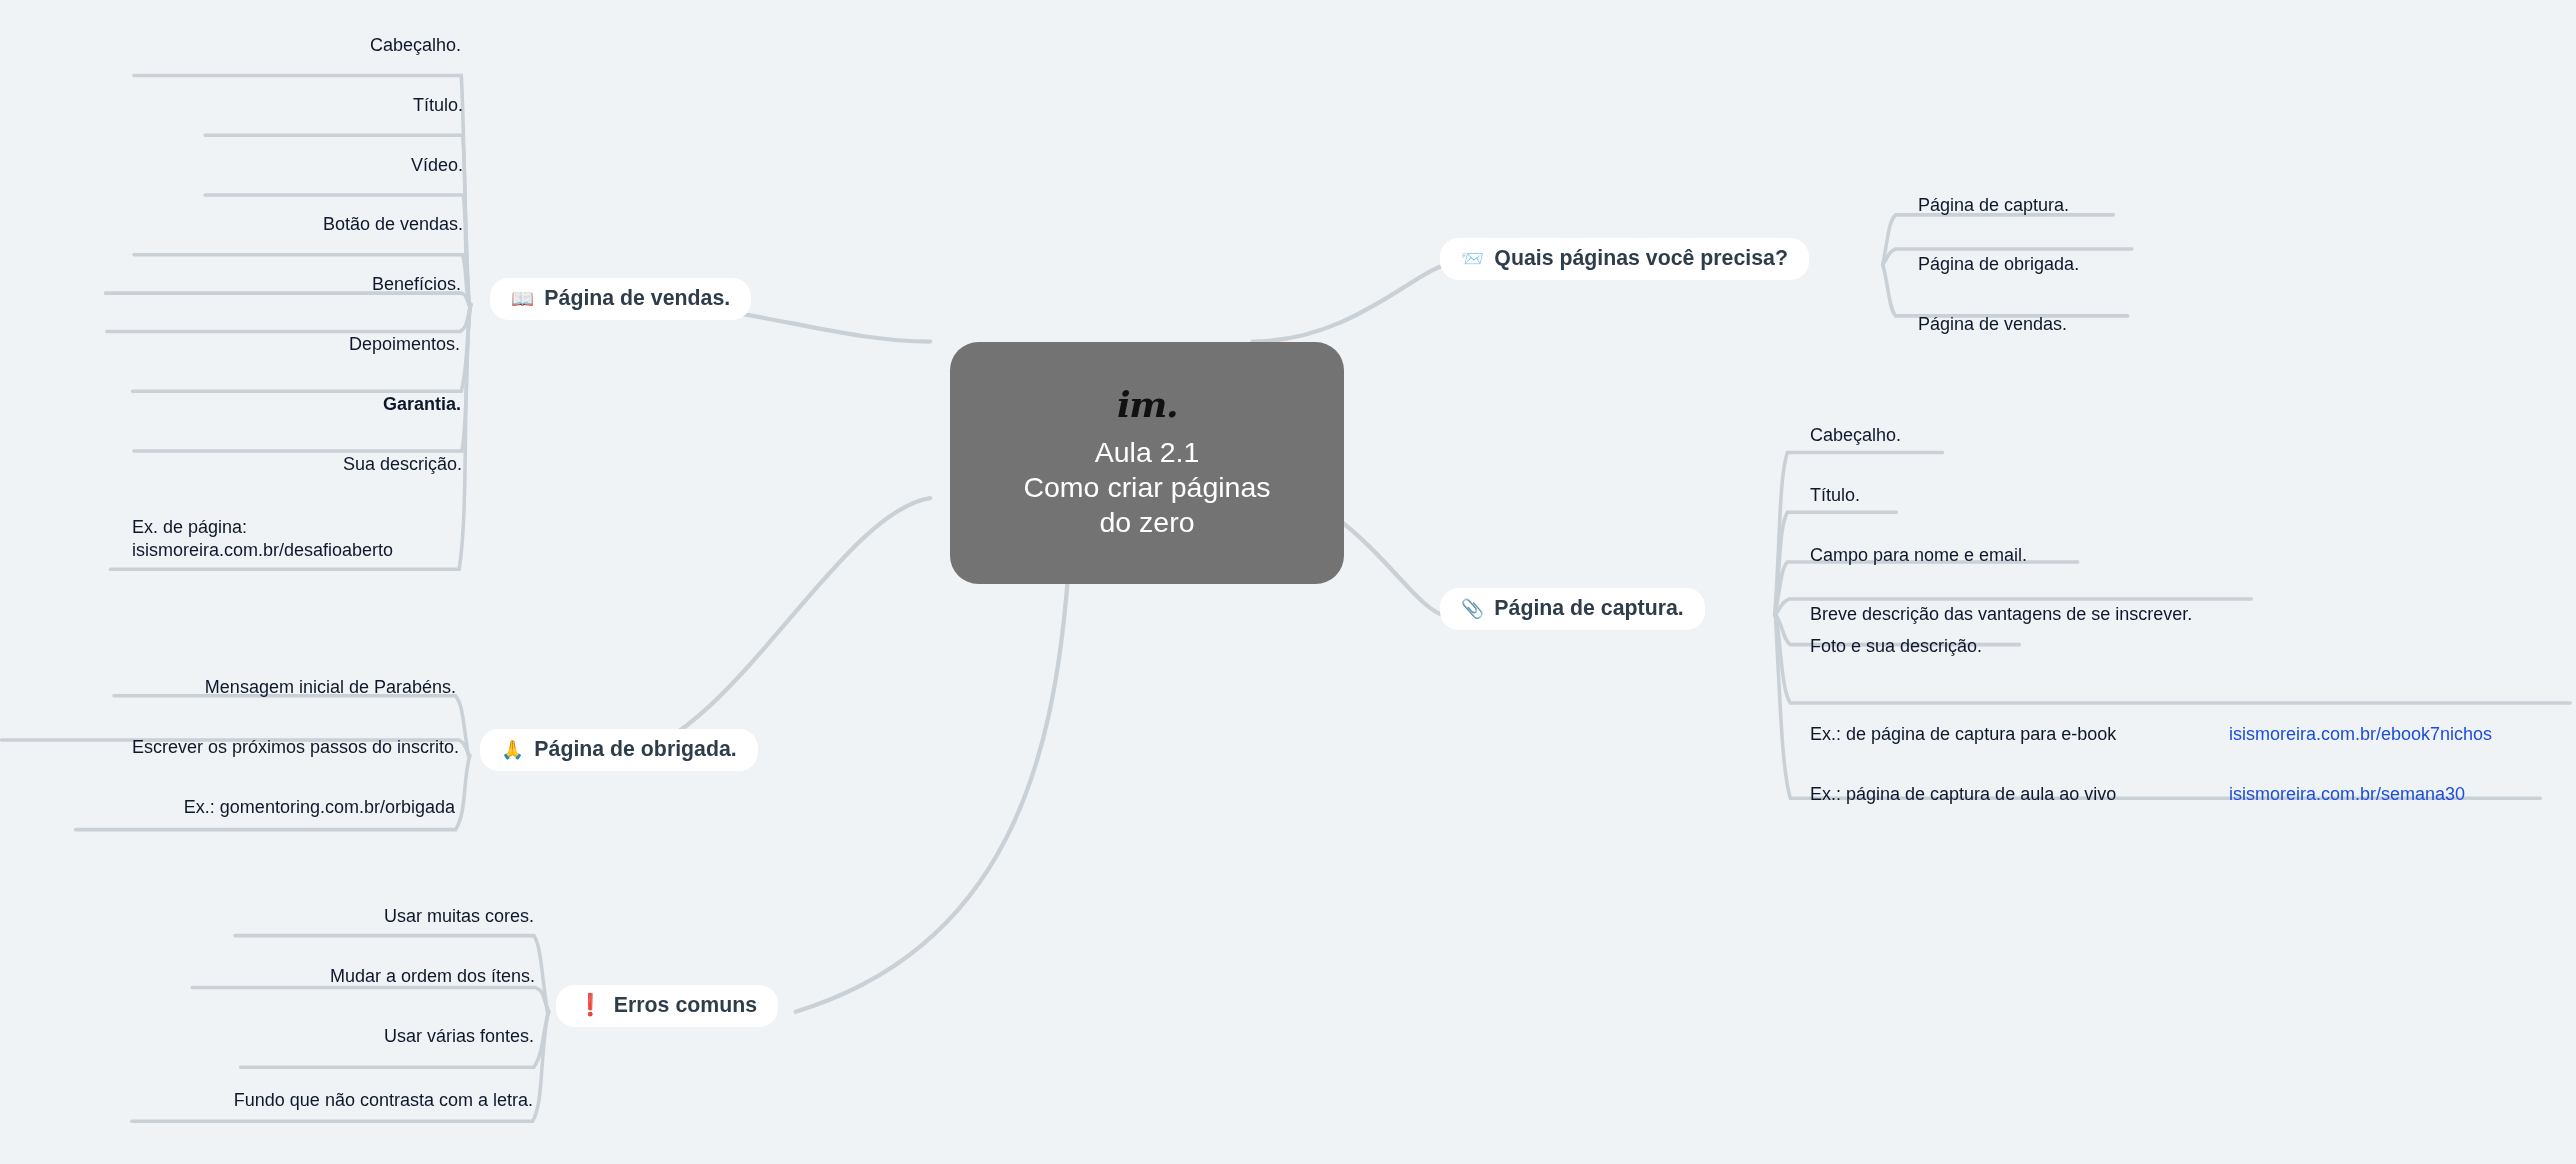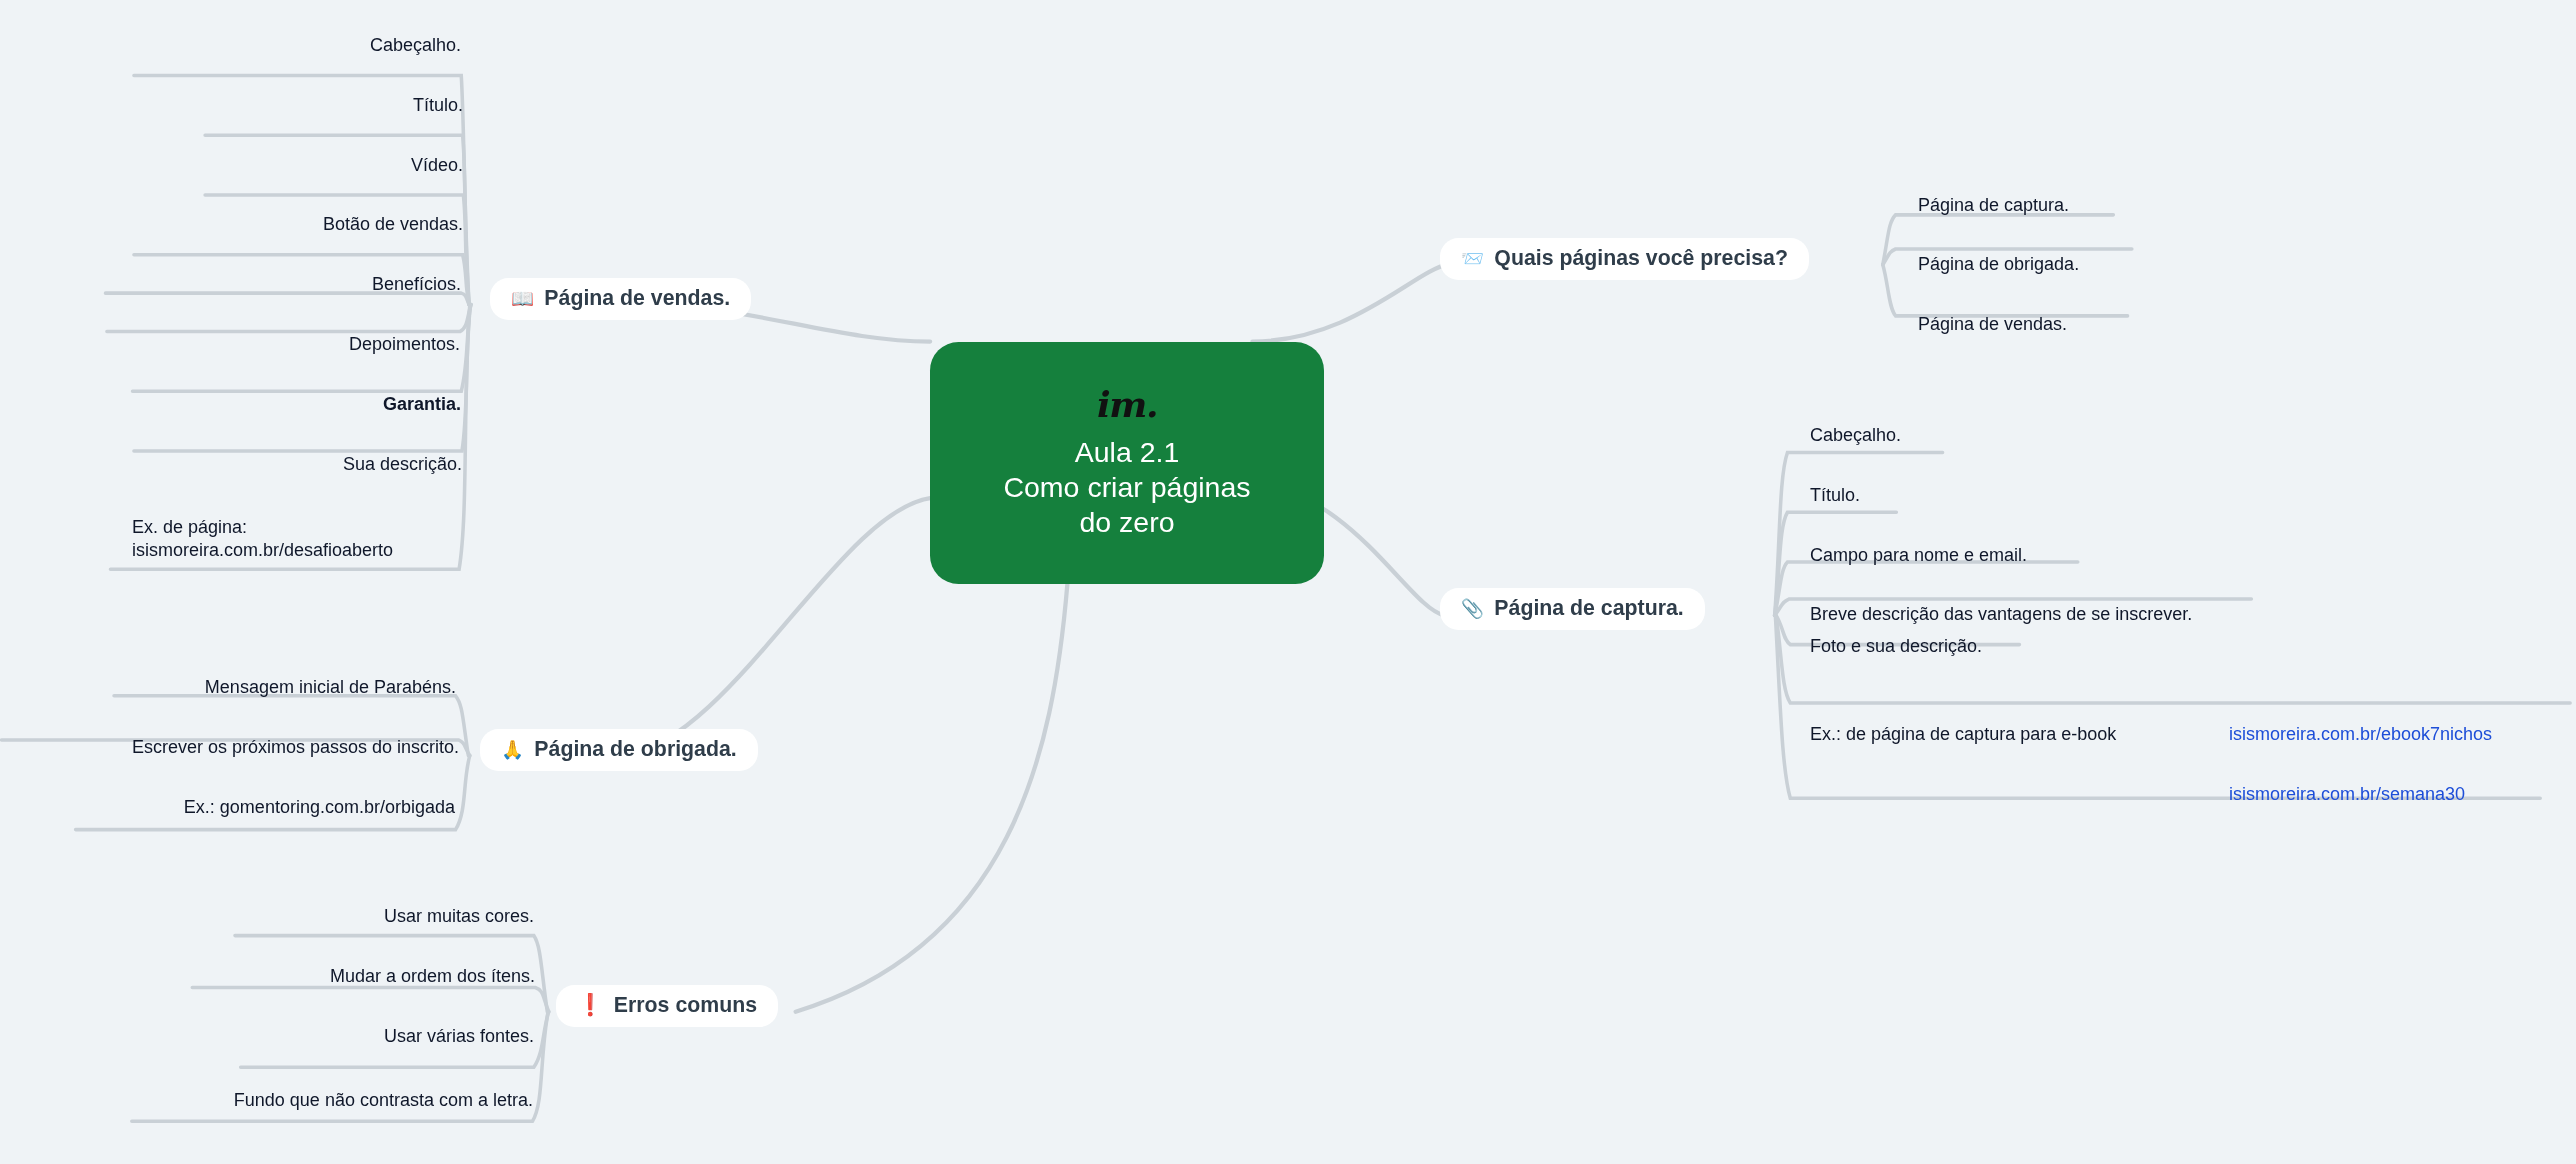--- a/index.html
+++ b/index.html
@@ -20,28 +20,29 @@
     left: 0; top: 0;
     width: 2576px;
     height: 1164px;
     pointer-events: none;
   }
 
   
   .center-node {
     position: absolute;
     box-sizing: border-box;
-    background: #15803d;
+    background: #737373;
     border-radius: 28.5px;
     display: flex;
     flex-direction: column;
     align-items: center;
     justify-content: center;
     color: #ffffff;
     text-align: center;
+    margin-left: 20px;
   }
   .center-logo {
     font-family: "DejaVu Serif", serif;
     font-style: italic;
     font-weight: 700;
     font-size: 36px;
     color: #111111;
     line-height: 1;
     margin-bottom: 13px;
     letter-spacing: -1.4px;
@@ -206,16 +207,17 @@
   <div class="leaf left-align" style="left:1918px; top:253px; width:299px;">Página de obrigada.</div>
   <div class="leaf left-align" style="left:1918px; top:313px; width:299px;">Página de vendas.</div>
 
   <div class="leaf left-align" style="left:1810px; top:424px; width:398px;">Cabeçalho.</div>
   <div class="leaf left-align" style="left:1810px; top:484px; width:398px;">Título.</div>
   <div class="leaf left-align" style="left:1810px; top:603px; width:640px;">Breve descrição das vantagens de se inscrever.</div>
   <div class="leaf left-align" style="left:1810px; top:544px; width:441px;">Campo para nome e email.</div>
   <div class="leaf left-align" style="left:1810px; top:635px; width:441px;">Foto e sua descrição.</div>
   <div class="leaf left-align" style="left:1810px; top:723px; width:512px;">Ex.: de página de captura para e-book</div>
   <div class="leaf-url" style="left:2229px; top:723px;">isismoreira.com.br/ebook7nichos</div>
+  <div class="leaf left-align" style="left:1810px; top:783px; width:512px;">Ex.: página de captura de aula ao vivo</div>
   <div class="leaf-url" style="left:2229px; top:783px;">isismoreira.com.br/semana30</div>
 
 </div>
 
 
 </body></html>

